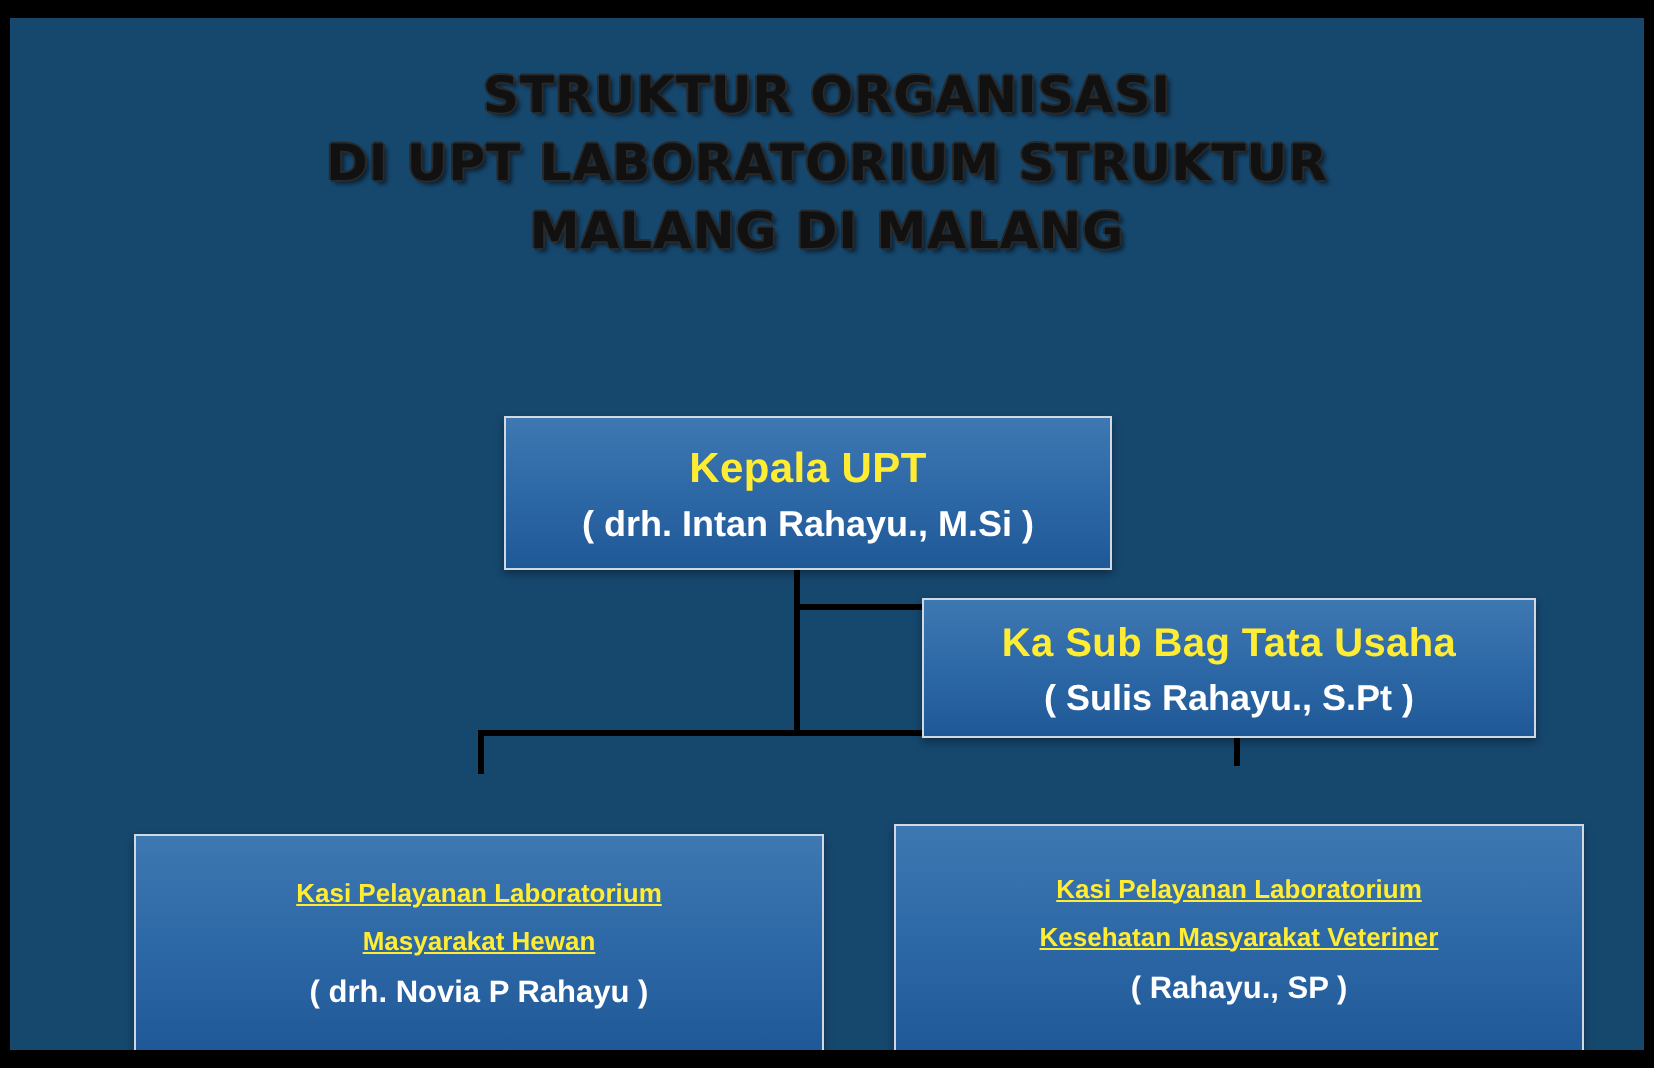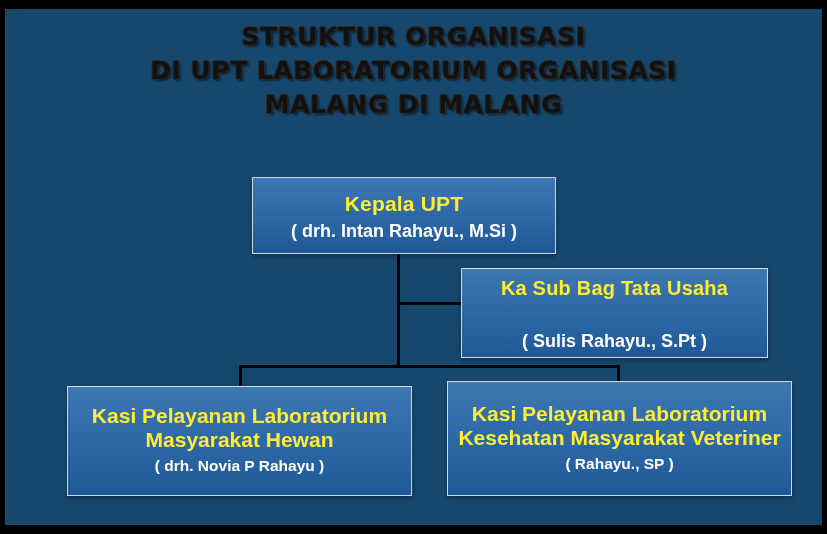--- a/index.html
+++ b/index.html
@@ -51,21 +51,21 @@
     top: 9px;
     width: 817px;
     height: 516px;
     background: #16476d;
   }
 
   
   #title {
     position: absolute;
     left: 0;
-    top: 11px;
+    top: 22px;
     width: 817px;
     text-align: center;
     color: #111;
     font-weight: bold;
     font-size: 25px;
     line-height: 34px;
     letter-spacing: 0.5px;
     text-shadow:
        1px 0 0 #2a2a2a,
       -1px 0 0 #2a2a2a,
@@ -93,20 +93,21 @@
     box-sizing: border-box;
     border: 1px solid #cfd8e3;
     background: linear-gradient(to bottom, #3e78b2 0%, #2f6aa8 45%, #1f5896 100%);
     box-shadow: 0 2px 4px rgba(0,0,0,0.35);
     text-align: center;
     padding: 6px 0;
     display: flex;
     flex-direction: column;
     justify-content: center;
     align-items: center;
+    margin-top: 31px;
   }
   .node .title {
     color: #ffec33;
     font-weight: bold;
     font-size: 21px;
     line-height: 26px;
     letter-spacing: 0.2px;
   }
   .node .title.small {
     font-size: 20px;
@@ -114,43 +115,43 @@
   .node .sub {
     color: #ffffff;
     font-weight: bold;
     font-size: 18px;
     line-height: 20px;
     margin-top: 4px;
   }
   .node .ml {
     color: #ffec33;
     font-weight: bold;
-    font-size: 21px;
+    font-size: 13px;
     line-height: 24px;
+    text-decoration: underline;
   }
   .node .ml-sub {
     color: #ffffff;
     font-weight: bold;
     font-size: 15.5px;
     line-height: 24px;
     margin-top: 2px;
   }
 
   #node-kepala {
     left: 247px;
     top: 168px;
     width: 304px;
     height: 77px;
   }
   #node-tatausaha {
     left: 456px;
     top: 259px;
     width: 307px;
-    height: 90px;
-    justify-content: space-between;
+    height: 70px;
   }
   #node-kasi-hewan {
     left: 62px;
     top: 377px;
     width: 345px;
     height: 110px;
   }
   #node-kasi-masyarakat {
     left: 442px;
     top: 372px;
@@ -162,21 +163,21 @@
 <body>
 
 <div id="frame">
   <div class="side-bar-l"></div>
   <div class="side-bar-r"></div>
 
   <div id="canvas">
 
     <div id="title">
       <span class="line">STRUKTUR ORGANISASI</span>
-      <span class="line">DI UPT LABORATORIUM ORGANISASI</span>
+      <span class="line">DI UPT LABORATORIUM STRUKTUR</span>
       <span class="line">MALANG DI MALANG</span>
     </div>
 
     <div class="line-v" style="left:392px; top:245px; height:113px;"></div>
 
     <div class="line-h" style="left:392px; top:293px; width:66px;"></div>
 
     <div class="line-h" style="left:234px; top:356px; width:380px;"></div>
 
     <div class="line-v" style="left:234px; top:356px; height:22px;"></div>

